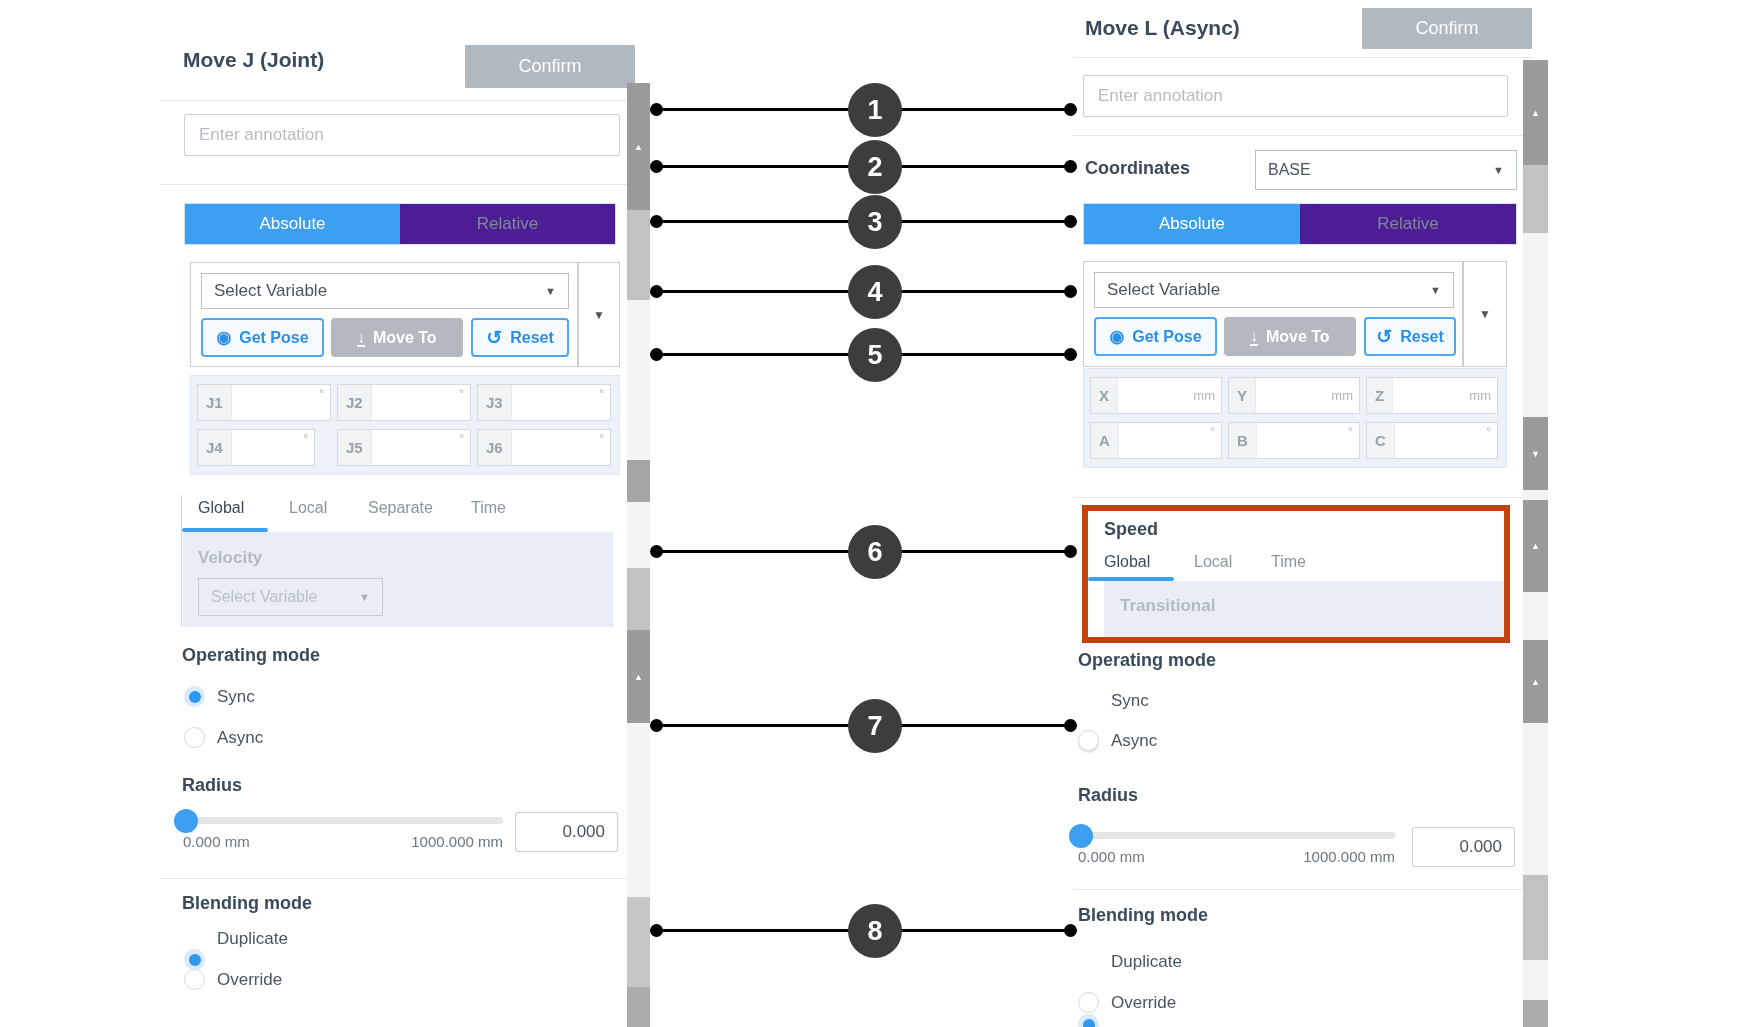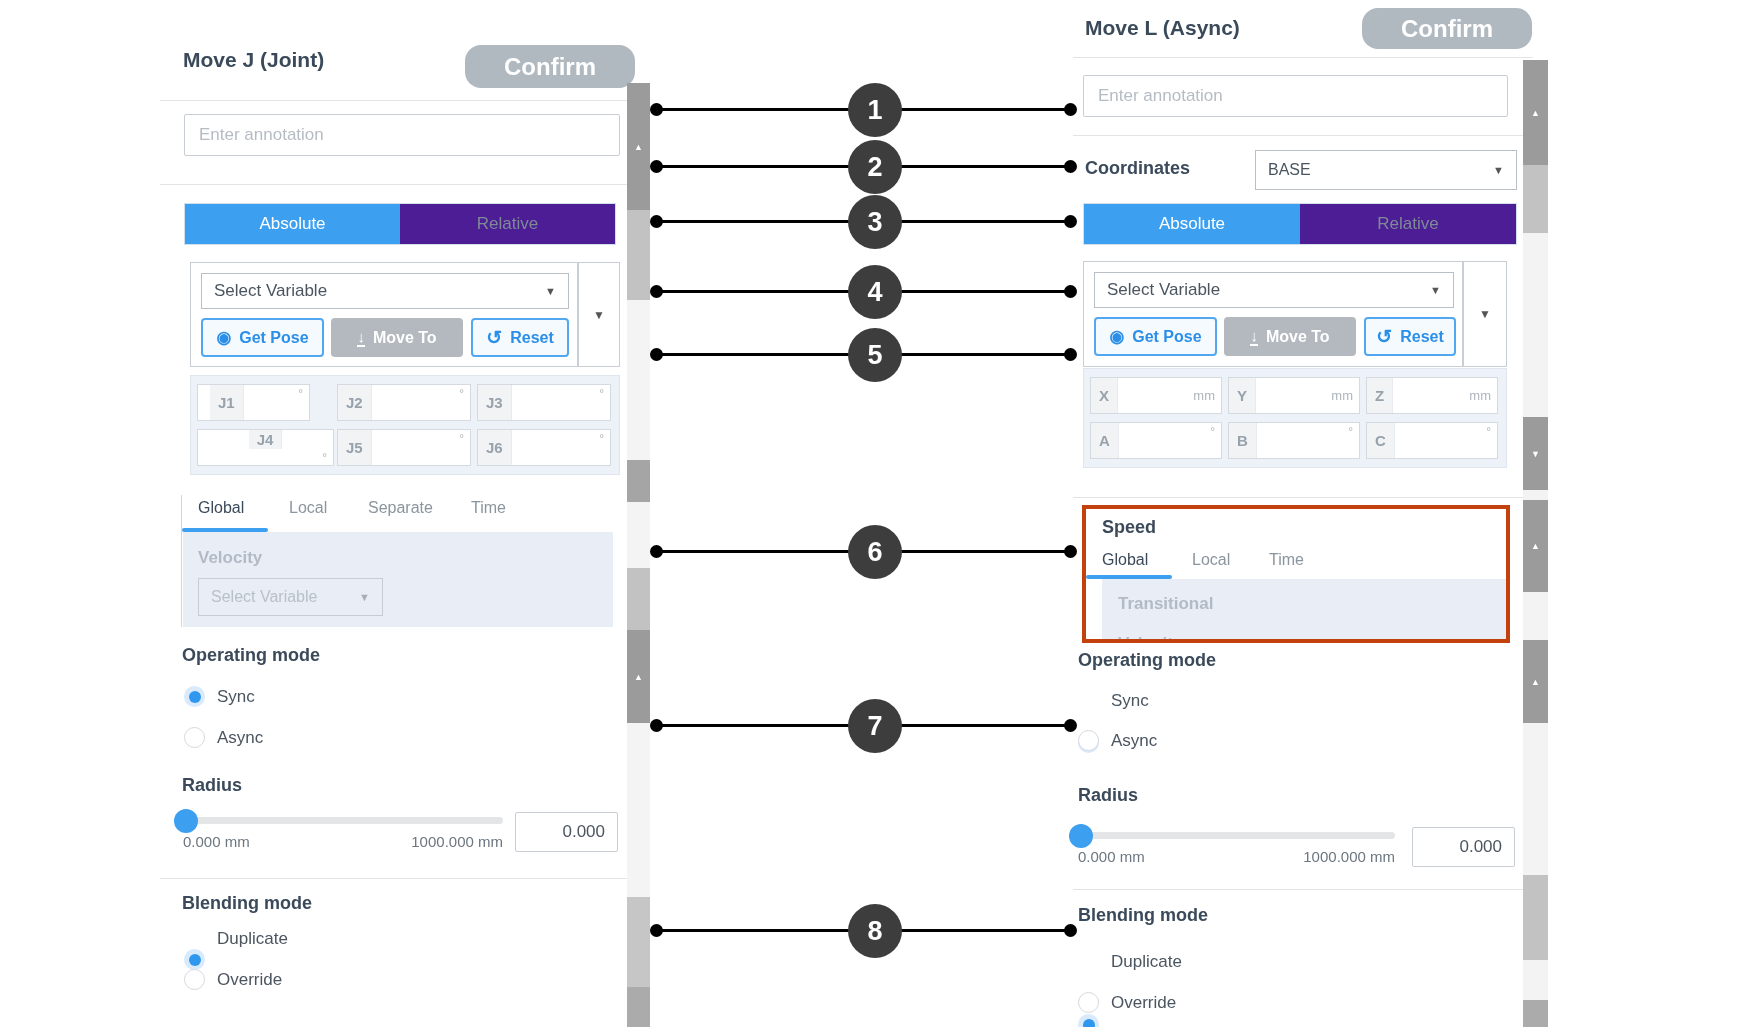--- a/index.html
+++ b/index.html
@@ -1,20 +1,20 @@
 <!DOCTYPE html>
 <html><head>
 <meta charset="utf-8">
 <style>
   html,body{margin:0;padding:0;background:#fff;}
   body{font-family:"Liberation Sans",sans-serif;color:#3b4a5a;}
   .stage{position:relative;width:1761px;height:1027px;background:#fff;overflow:hidden;}
   .abs{position:absolute;}
   .panel-title{font-size:21px;font-weight:bold;color:#3b4a5a;}
-  .btn-confirm{background:#b0b8c0;color:#fff;font-weight:bold;font-size:24px;border:none;border-radius:16px;display:flex;align-items:center;justify-content:center;}
+  .btn-confirm{background:#b0b8c0;color:#fff;font-weight:normal;font-size:18px;border:none;border-radius:1px;display:flex;align-items:center;justify-content:center;}
   .divider{height:1px;background:#e2e5e8;}
   .annot{border:1px solid #c9ced4;border-radius:2px;font-size:17px;color:#4a5560;padding:0 14px;box-sizing:border-box;font-family:"Liberation Sans",sans-serif;}
   .annot::placeholder{color:#b6bcc3;}
   .tabgroup{display:flex;border:1px solid #cfe0ef;box-sizing:border-box;}
   .tab{flex:1;display:flex;align-items:center;justify-content:center;font-size:17px;cursor:pointer;}
   .tab.active{background:#3d9ff0;color:#fff;}
   .tab.inactive{background:#4c1d95;color:#7e8a96;}
   .varbox{border:1px solid #c9ced4;background:#fff;box-sizing:border-box;}
   .selectbox{border:1px solid #b9bfc6;background:#fff;box-sizing:border-box;display:flex;align-items:center;justify-content:space-between;padding:0 12px;font-size:17px;color:#4a5560;}
   .selectbox .caret{font-size:11px;color:#555;}
@@ -82,33 +82,33 @@
     <div class="pillbtn outline" style="position:absolute;left:280px;top:55px;width:98px;height:39px;">
       <span style="font-size:19px;font-weight:bold;">↺</span>
       <span>Reset</span>
     </div>
   </div>
   <div class="abs varbox" style="left:578px;top:262px;width:42px;height:105px;display:flex;align-items:center;justify-content:center;">
     <span style="font-size:12px;color:#555;">▼</span>
   </div>
 
   <div class="abs fieldsbox" style="left:190px;top:375px;width:430px;height:100px;">
-    <div class="jfield" style="position:absolute;left:6px;top:8px;width:113px;padding-left:12px;">
+    <div class="jfield" style="position:absolute;left:6px;top:8px;width:134px;">
       <span class="chip">J1</span>
       <span class="unit">°</span>
     </div>
     <div class="jfield" style="position:absolute;left:146px;top:8px;width:134px;">
       <span class="chip">J2</span>
       <span class="unit">°</span>
     </div>
     <div class="jfield" style="position:absolute;left:286px;top:8px;width:134px;">
       <span class="chip">J3</span>
       <span class="unit">°</span>
     </div>
-    <div class="jfield" style="position:absolute;left:6px;top:53px;width:137px;flex-direction:column;">
+    <div class="jfield" style="position:absolute;left:6px;top:53px;width:118px;">
       <span class="chip">J4</span>
       <span class="unit">°</span>
     </div>
     <div class="jfield" style="position:absolute;left:146px;top:53px;width:134px;">
       <span class="chip">J5</span>
       <span class="unit">°</span>
     </div>
     <div class="jfield" style="position:absolute;left:286px;top:53px;width:134px;">
       <span class="chip">J6</span>
       <span class="unit">°</span>
@@ -278,21 +278,21 @@
       <span class="unit">°</span>
     </div>
     <div class="jfield" style="position:absolute;left:282px;top:53px;width:132px;">
       <span class="chip">C</span>
       <span class="unit">°</span>
     </div>
   </div>
 
   <div class="abs divider" style="left:1073px;top:497px;width:460px;"></div>
 
-  <div class="abs clip" style="left:1082px;top:505px;width:428px;height:138px;border:4px solid #c2410c;box-sizing:border-box;background:#fff;">
+  <div class="abs clip" style="left:1082px;top:505px;width:428px;height:138px;border:6px solid #c2410c;box-sizing:border-box;background:#fff;">
     <div class="h2" style="position:absolute;left:16px;top:8px;">Speed</div>
     <span class="speedtab active" style="position:absolute;left:16px;top:42px;">Global</span>
     <span class="speedtab" style="position:absolute;left:106px;top:42px;">Local</span>
     <span class="speedtab" style="position:absolute;left:183px;top:42px;">Time</span>
     <div class="tabunderline" style="position:absolute;left:0;top:66px;width:86px;"></div>
     <div class="mutedarea" style="position:absolute;left:16px;top:70px;width:428px;height:68px;">
       <div class="mutedtitle" style="position:absolute;left:16px;top:15px;">Transitional</div>
       <div class="mutedtitle" style="position:absolute;left:16px;top:55px;">Velocity</div>
     </div>
   </div>

